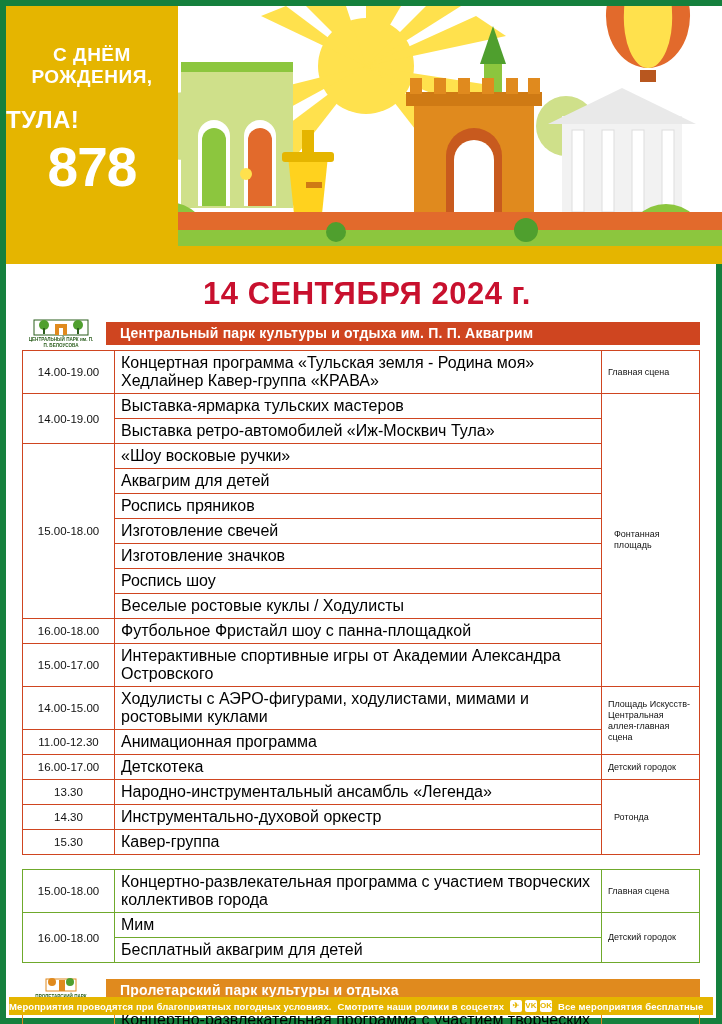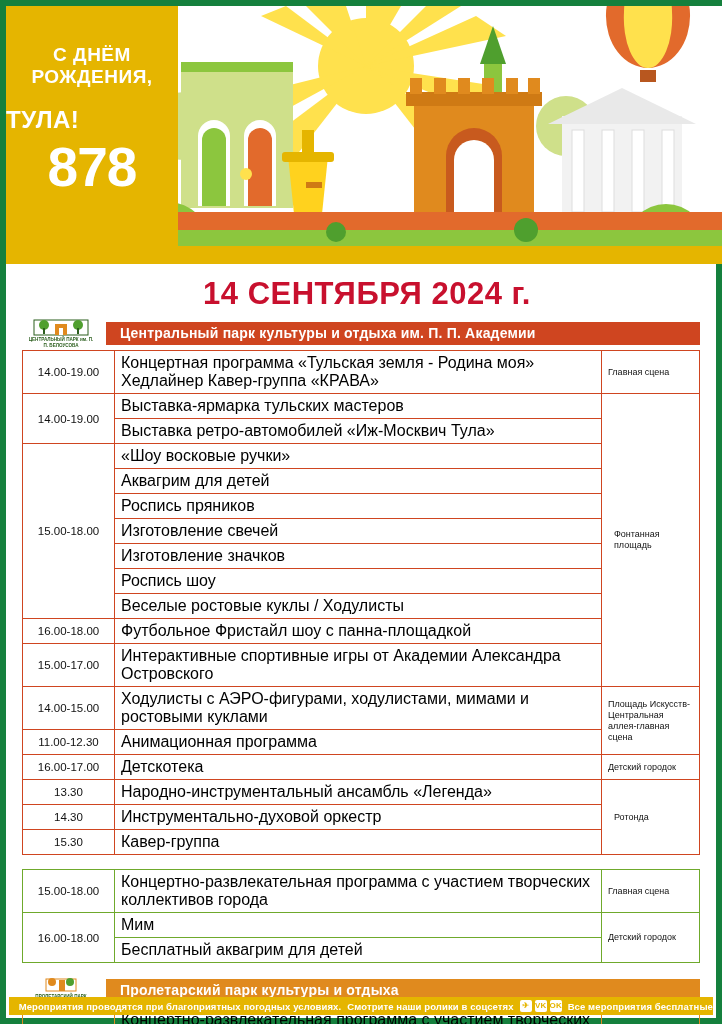--- a/index.html
+++ b/index.html
@@ -172,21 +172,21 @@
     left: 3px;
     right: 3px;
     bottom: 3px;
     height: 18px;
     background: #e5b500;
     color: #ffffff;
     font-size: 9.5px;
     font-weight: bold;
     display: flex;
     align-items: center;
-    justify-content: flex-end;
+    justify-content: flex-start;
     gap: 6px;
     letter-spacing: 0.1px;
   }
   .footer .sm-icons {
     display: inline-flex;
     gap: 3px;
     align-items: center;
   }
   .sm-ic {
     width: 12px; height: 12px;
@@ -342,21 +342,21 @@
             <circle cx="16" cy="9" r="5" fill="#4f9f2e"></circle>
             <circle cx="50" cy="9" r="5" fill="#4f9f2e"></circle>
             <rect x="15" y="12" width="2" height="6" fill="#2b5e1d"></rect>
             <rect x="49" y="12" width="2" height="6" fill="#2b5e1d"></rect>
             <rect x="27" y="8" width="12" height="11" fill="#e08a1e"></rect>
             <rect x="31" y="12" width="4" height="7" fill="#ffffff"></rect>
           </svg>
           <span class="cap">ЦЕНТРАЛЬНЫЙ ПАРК им. П. П. БЕЛОУСОВА</span>
         </div>
       </div>
-      <div class="sec-title red">Центральный парк культуры и отдыха им. П. П. Академии</div>
+      <div class="sec-title red">Центральный парк культуры и отдыха им. П. П. Аквагрим</div>
     </div>
 
     <table class="sched">
       <colgroup>
           <col style="width:92px">
           <col>
           <col style="width:98px">
         </colgroup>
       <tbody>
         <tr>

